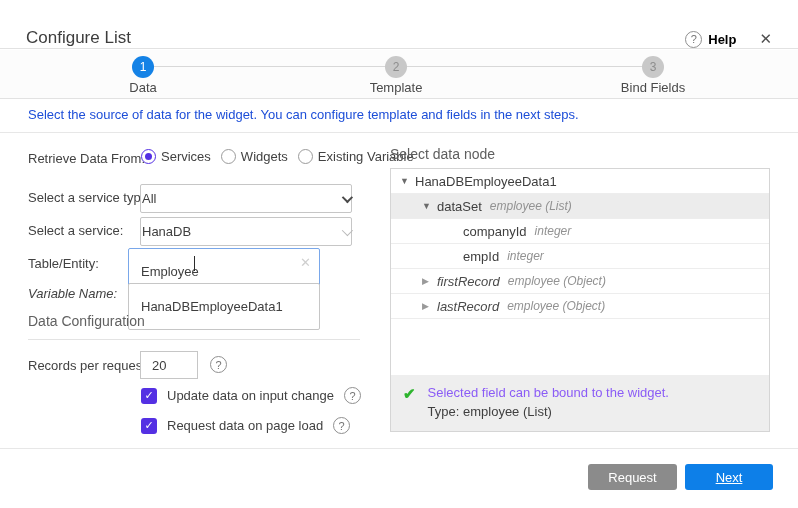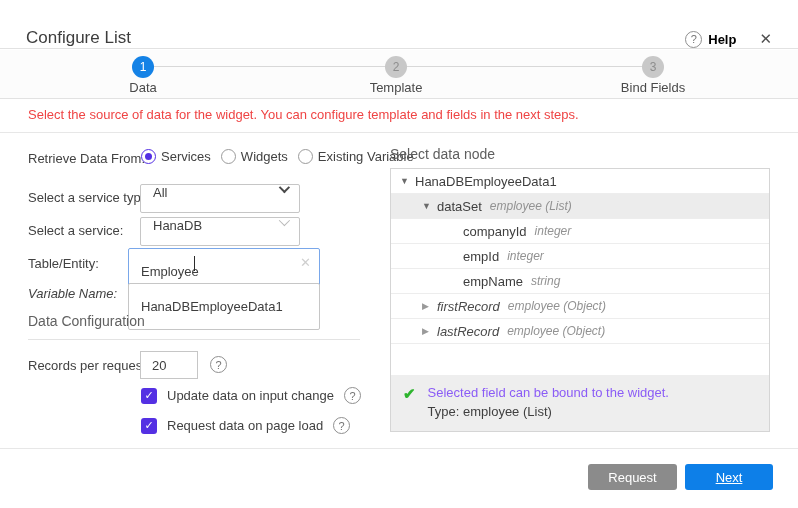--- a/index.html
+++ b/index.html
@@ -27,36 +27,36 @@
     background:#fcfcfc; border-bottom:1px solid #e2e2e2; }
   .step-line { position:absolute; top:16px; left:143px; width:510px; height:1px; background:#d8d8d8; }
   .step-circle { position:absolute; top:6px; width:22px; height:22px; border-radius:50%;
     display:flex; align-items:center; justify-content:center; font-size:12px; }
   .step-circle.active { background:#1482e6; color:#fff; }
   .step-circle.inactive { background:#c8c8c8; color:#8d8d8d; }
   .step-label { position:absolute; top:30px; transform:translateX(-50%);
     font-size:13px; color:#4a4a4a; white-space:nowrap; }
 
   
-  .intro { position:absolute; top:107px; left:28px; font-size:13px; color:#ef4444; }
+  .intro { position:absolute; top:107px; left:28px; font-size:13px; color:#1d4ed8; }
   .divider-full { position:absolute; left:0; right:0; height:1px; background:#e7e7e7; }
 
   
   .lbl { position:absolute; left:28px; font-size:13px; color:#424242; white-space:nowrap; }
 
   .radio-group { position:absolute; left:141px; top:149px; display:flex; gap:10px; align-items:center; }
   .radio-opt { display:flex; align-items:center; gap:5px; cursor:pointer; }
   .radio { width:15px; height:15px; border-radius:50%; border:1px solid #9b9b9b;
     display:flex; align-items:center; justify-content:center; background:#fff; }
   .radio.on { border:1.5px solid var(--accent); }
   .radio.on::after { content:""; width:7px; height:7px; border-radius:50%; background:var(--accent); }
 
-  .select-box { position:absolute; left:140px; width:160px; height:29px;
+  .select-box { position:absolute; left:140px; width:212px; height:29px;
     border:1px solid #c6c6c6; border-radius:2px; background:#fff;
-    display:flex; padding:0 12px; cursor:pointer; }
+    display:flex; align-items:center; padding:0 1px; cursor:pointer; }
   .select-box .sel-val { font-size:13px; color:#3e3e3e; }
   .chev { margin-left:auto; width:8px; height:8px; transform:rotate(45deg) translateY(-2px);
     border-right:2px solid #4a4a4a; border-bottom:2px solid #4a4a4a; }
   .chev.muted { border-right:1.5px solid #b9b9b9; border-bottom:1.5px solid #b9b9b9; }
 
   .text-field { position:absolute; left:128px; width:192px; height:47px;
     border:1px solid #c6c6c6; border-radius:2px; background:#fff; }
   .text-field input { width:100%; height:100%; border:0; outline:none; background:transparent;
     padding:0 24px 0 12px; font-family:"Liberation Sans",sans-serif; font-size:13px; color:#3e3e3e; }
   .text-field.focused { border:1px solid #79a7ea; }
@@ -215,25 +215,20 @@
     <span class="node-name">companyId</span>
     <span class="node-type">integer</span>
   </div>
 
   <div class="tree-row lvl2">
     <span class="tw"></span>
     <span class="node-name">empId</span>
     <span class="node-type">integer</span>
   </div>
 
-  <div class="tree-row lvl2">
-    <span class="tw"></span>
-    <span class="node-name">empName</span>
-    <span class="node-type">string</span>
-  </div>
 
   <div class="tree-row lvl1">
     <span class="tw closed">▶</span>
     <span class="node-name obj">firstRecord</span>
     <span class="node-type">employee (Object)</span>
   </div>
 
   <div class="tree-row lvl1">
     <span class="tw closed">▶</span>
     <span class="node-name obj">lastRecord</span>

